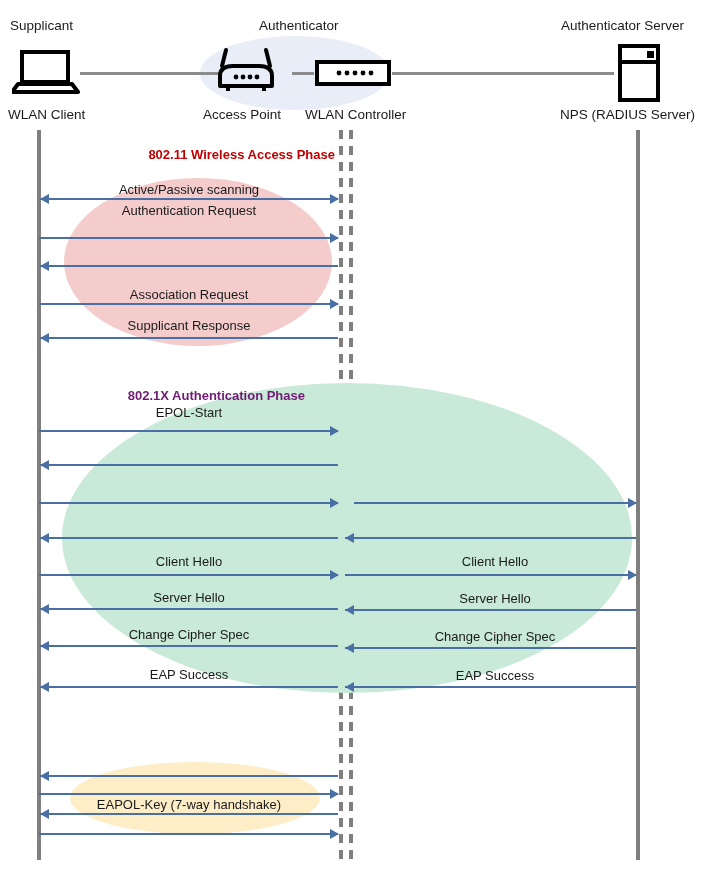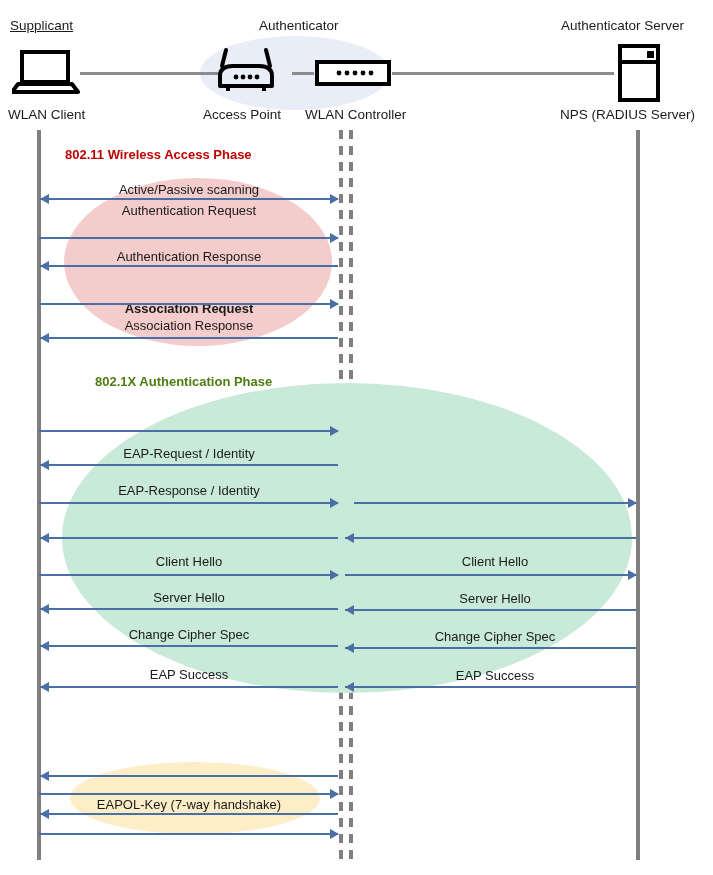--- a/index.html
+++ b/index.html
@@ -28,21 +28,21 @@
   .lifeline-dashed{
     position:absolute;width:4px;
     background:repeating-linear-gradient(to bottom,#7f7f7f 0px,#7f7f7f 9px,transparent 9px,transparent 16px);
   }
 
   
   .phase-blob{position:absolute;border-radius:50%;}
 
   
   .phase-title{
-    position:absolute;font-size:13px;font-weight:600;text-align:left;
+    position:absolute;font-size:13px;font-weight:600;text-align:right;
     white-space:pre-line;line-height:18px;
   }
 
   
   .msg{position:absolute;height:2px;background:#4a6fa5;}
   .arrowhead{position:absolute;width:0;height:0;}
   .arrow-right{
     border-top:5px solid transparent;border-bottom:5px solid transparent;
     border-left:9px solid #4a6fa5;
   }
@@ -58,21 +58,21 @@
   
   .icon{position:absolute;}
 </style>
 </head>
 <body>
 
 <div id="stage">
 
   <div class="auth-blob"></div>
 
-  <div class="actor-title" style="left:10px;top:18px;text-decoration:underline;">Supplicant</div>
+  <div class="actor-title" style="left:10px;top:18px;">Supplicant</div>
   <div class="actor-title" style="left:259px;top:18px;">Authenticator</div>
   <div class="actor-title" style="left:561px;top:18px;">Authenticator Server</div>
 
   <div class="link-wire" style="left:80px;top:72px;width:140px;"></div>
   <div class="link-wire" style="left:292px;top:72px;width:22px;"></div>
   <div class="link-wire" style="left:392px;top:72px;width:222px;"></div>
 
   <div class="icon" style="left:12px;top:50px;">
     <svg width="68" height="44" viewBox="0 0 68 44">
       <rect x="10" y="2" width="46" height="30" fill="none" stroke="#000" stroke-width="4"></rect>
@@ -129,43 +129,41 @@
 
   <div class="msg-label" style="left:39px;top:182px;width:300px;">Active/Passive scanning</div>
   <div class="msg" style="left:40px;top:198px;width:298px;"></div>
   <div class="arrowhead arrow-left" style="left:40px;top:194px;"></div>
   <div class="arrowhead arrow-right" style="left:330px;top:194px;"></div>
 
   <div class="msg-label" style="left:39px;top:203px;width:300px;">Authentication Request</div>
   <div class="msg" style="left:39px;top:237px;width:299px;"></div>
   <div class="arrowhead arrow-right" style="left:330px;top:233px;"></div>
 
-  <div class="msg-label" style="left:39px;top:249px;width:300px;">Authentication Response</div>
   <div class="msg" style="left:40px;top:265px;width:298px;"></div>
   <div class="arrowhead arrow-left" style="left:40px;top:261px;"></div>
 
-  <div class="msg-label" style="left:39px;top:301px;width:300px;font-weight:bold;">Association Request</div>
+  <div class="msg-label" style="left:39px;top:287px;width:300px;">Association Request</div>
   <div class="msg" style="left:39px;top:303px;width:299px;"></div>
   <div class="arrowhead arrow-right" style="left:330px;top:299px;"></div>
 
-  <div class="msg-label" style="left:39px;top:318px;width:300px;">Association Response</div>
+  <div class="msg-label" style="left:39px;top:318px;width:300px;">Supplicant Response</div>
   <div class="msg" style="left:40px;top:337px;width:298px;"></div>
   <div class="arrowhead arrow-left" style="left:40px;top:333px;"></div>
 
   <div class="phase-blob" style="left:62px;top:383px;width:570px;height:310px;background:#c9ead8;"></div>
-  <div class="phase-title" style="left:95px;top:373px;width:210px;color:#4d7c0f;">802.1X Authentication Phase</div>
-
+  <div class="phase-title" style="left:95px;top:387px;width:210px;color:#701a75;">802.1X Authentication Phase</div>
+
+  <div class="msg-label" style="left:39px;top:405px;width:300px;">EPOL-Start</div>
   <div class="msg" style="left:39px;top:430px;width:299px;"></div>
   <div class="arrowhead arrow-right" style="left:330px;top:426px;"></div>
 
-  <div class="msg-label" style="left:39px;top:446px;width:300px;">EAP-Request / Identity</div>
   <div class="msg" style="left:40px;top:464px;width:298px;"></div>
   <div class="arrowhead arrow-left" style="left:40px;top:460px;"></div>
 
-  <div class="msg-label" style="left:39px;top:483px;width:300px;">EAP-Response / Identity</div>
   <div class="msg" style="left:39px;top:502px;width:299px;"></div>
   <div class="arrowhead arrow-right" style="left:330px;top:498px;"></div>
 
   <div class="msg" style="left:40px;top:537px;width:298px;"></div>
   <div class="arrowhead arrow-left" style="left:40px;top:533px;"></div>
 
   <div class="msg-label" style="left:39px;top:554px;width:300px;">Client Hello</div>
   <div class="msg" style="left:39px;top:574px;width:299px;"></div>
   <div class="arrowhead arrow-right" style="left:330px;top:570px;"></div>
 

